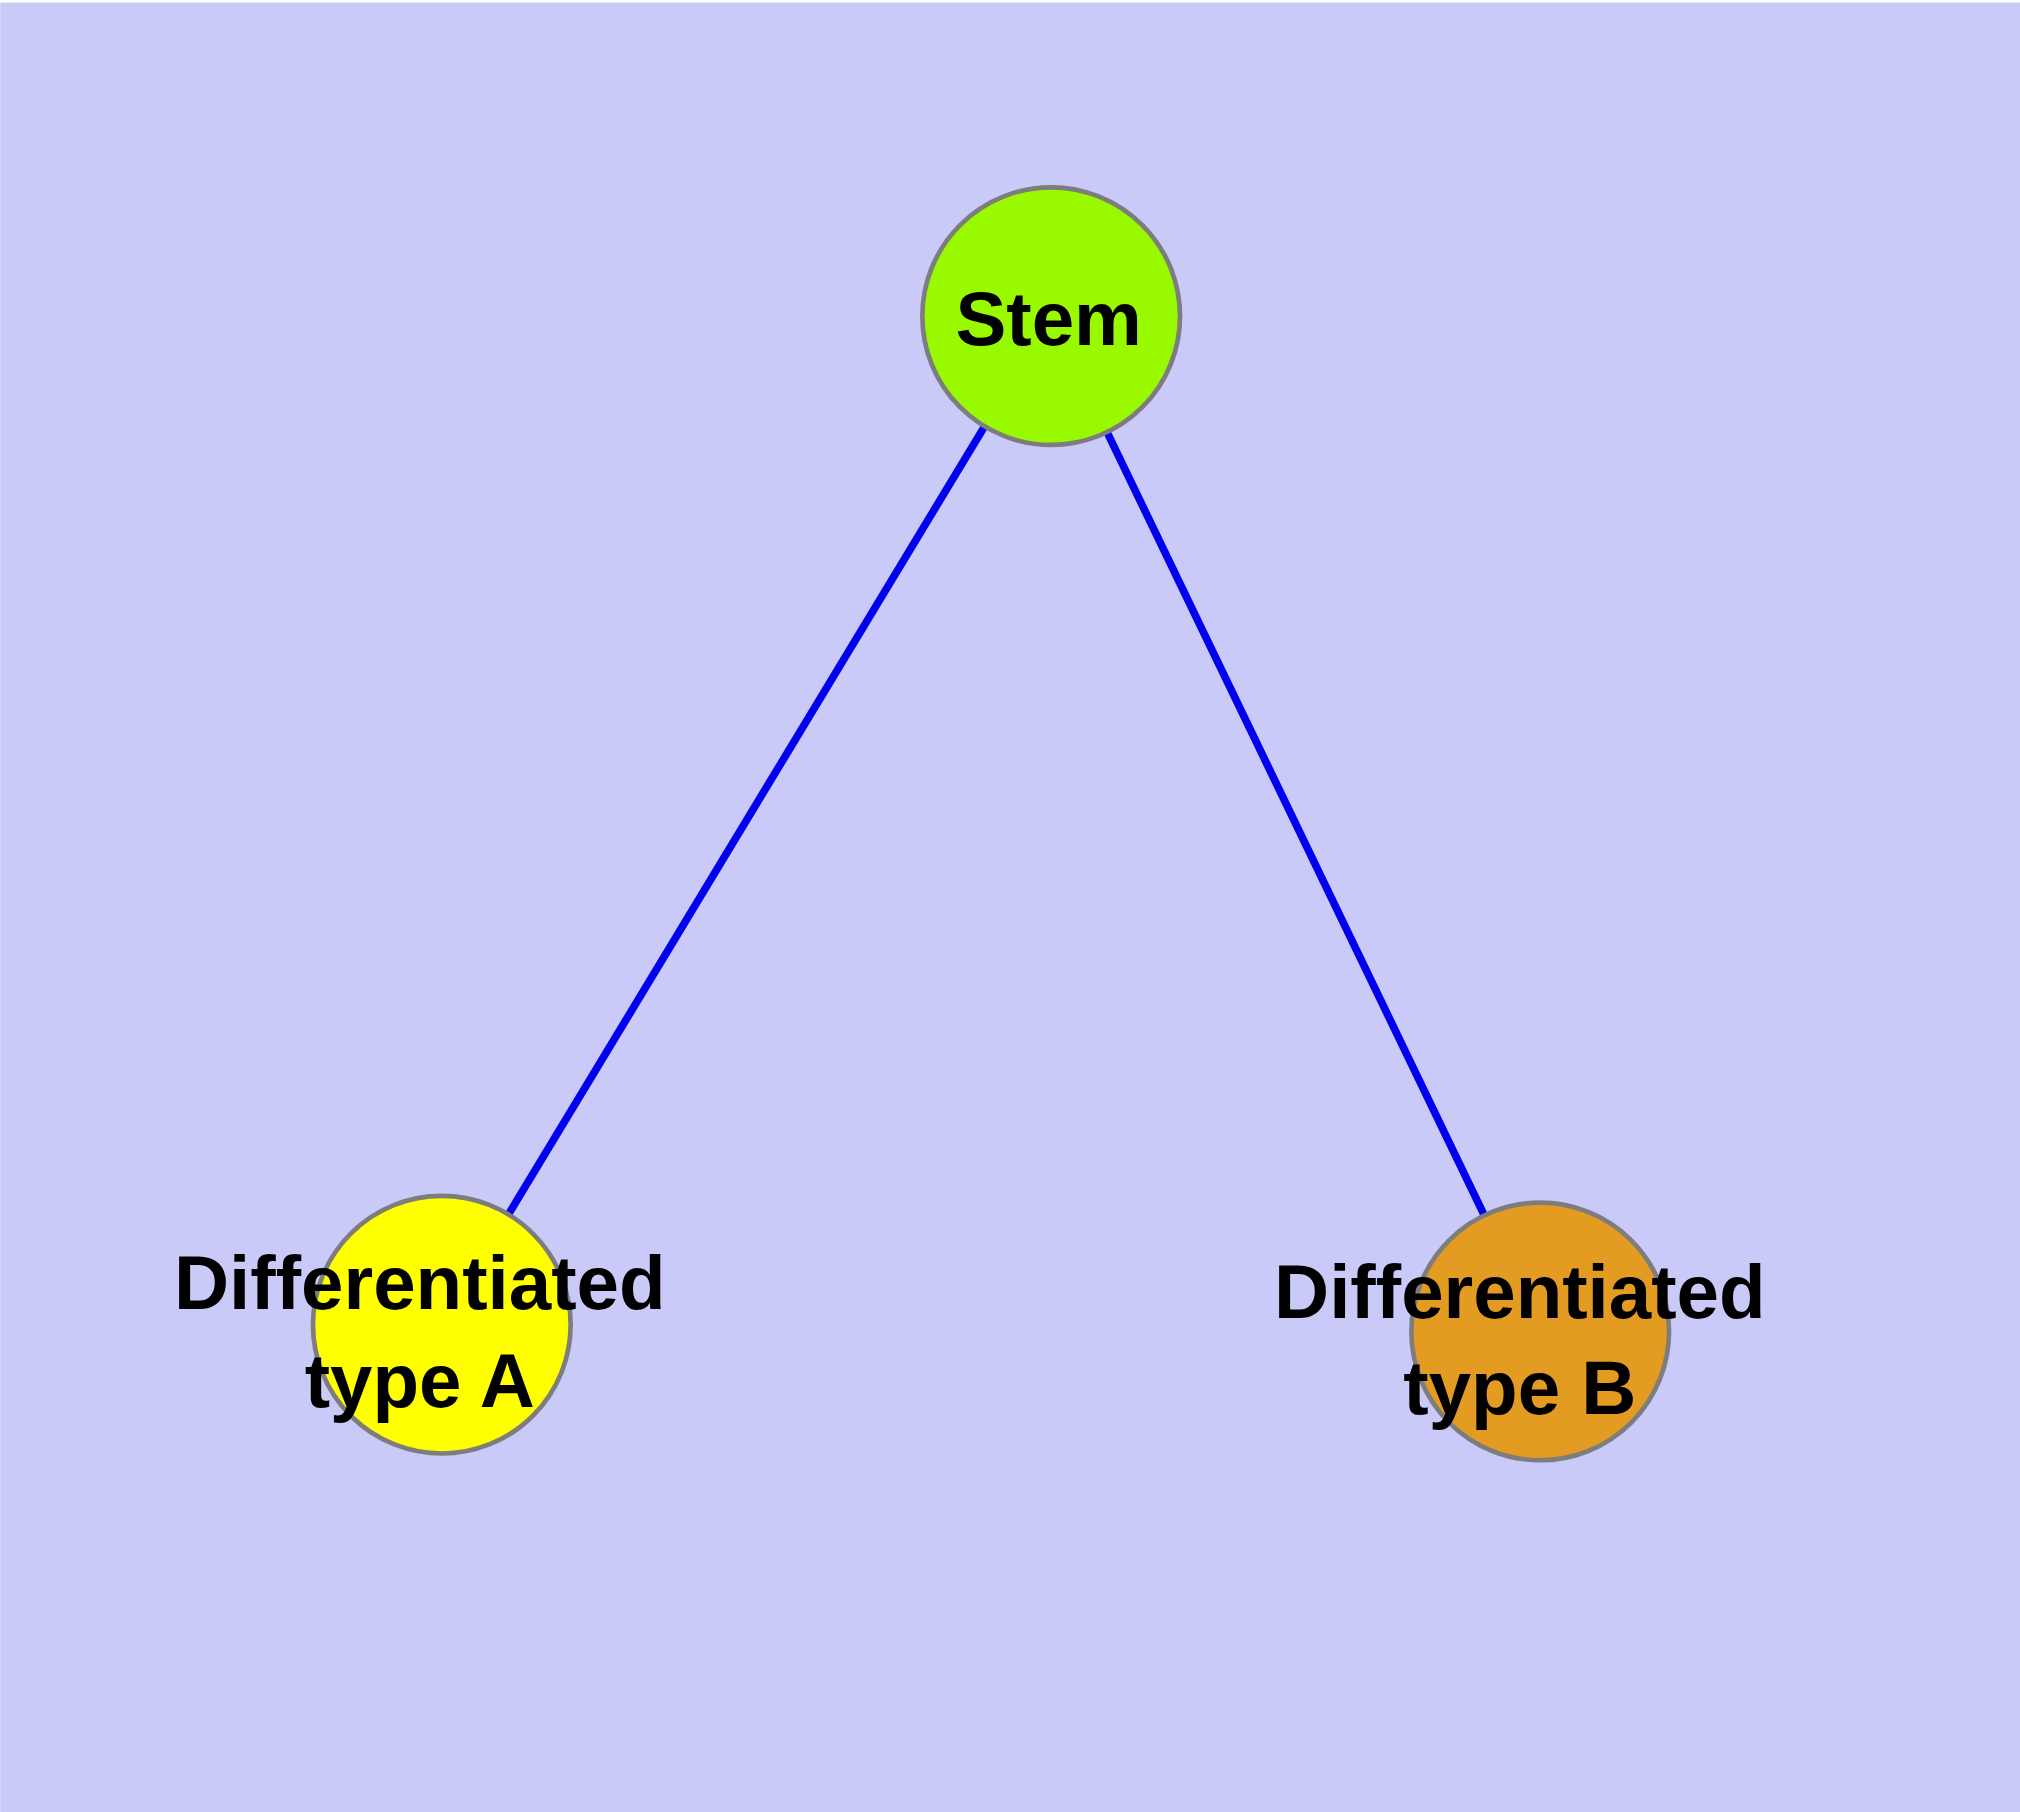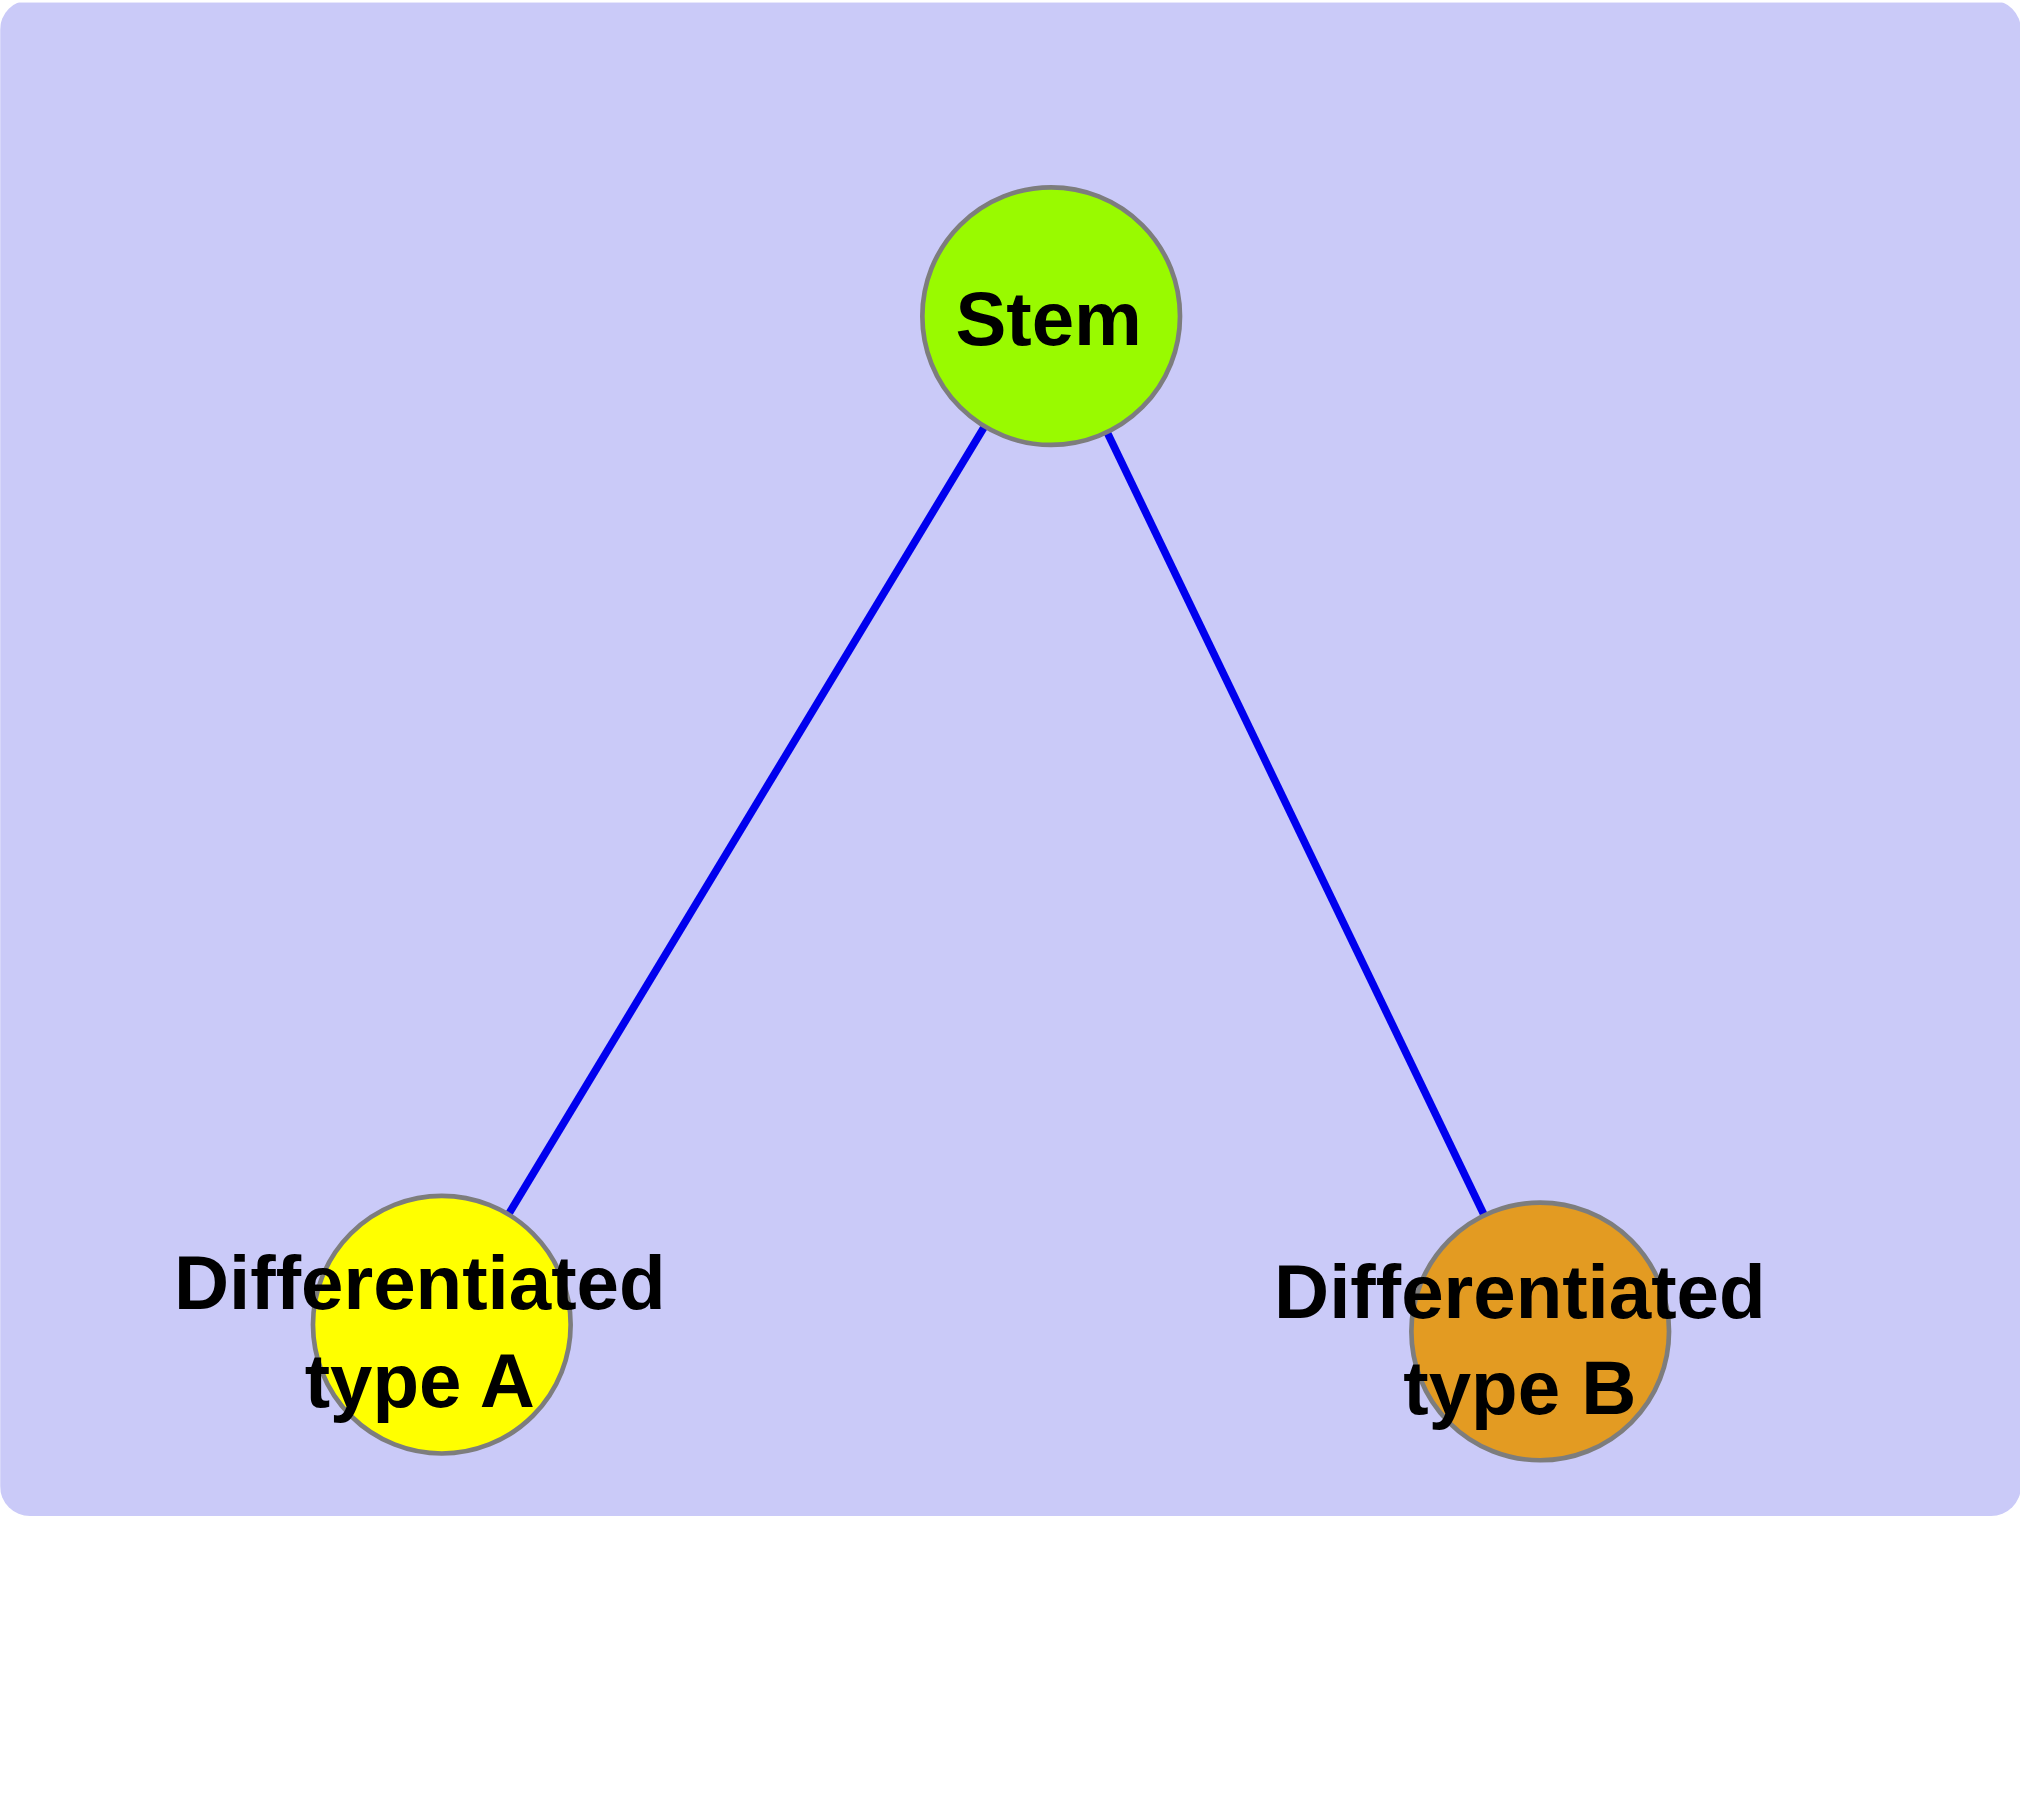--- a/index.html
+++ b/index.html
@@ -4,24 +4,23 @@
 <style>
   html, body {
     margin: 0;
     padding: 0;
     background: #FFFFFF;
     font-family: "Liberation Sans", "DejaVu Sans", sans-serif;
   }
   .canvas {
     position: relative;
     width: 2021px;
-    height: 1516px;
+    height: 1812px;
     overflow: hidden;
     background: #FFFFFF;
-    border-radius: 30px;
   }
   svg#graph {
     display: block;
     width: 2021px;
     height: 1812px;
   }
   .node-label {
     font-family: "Liberation Sans", "DejaVu Sans", sans-serif;
     font-weight: bold;
   }

